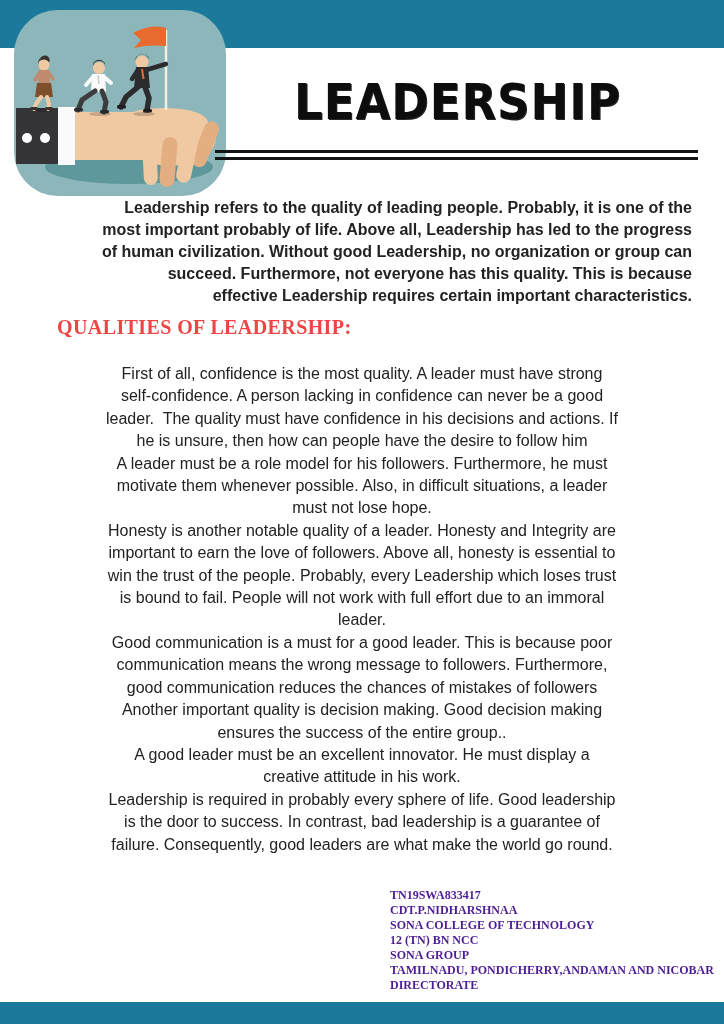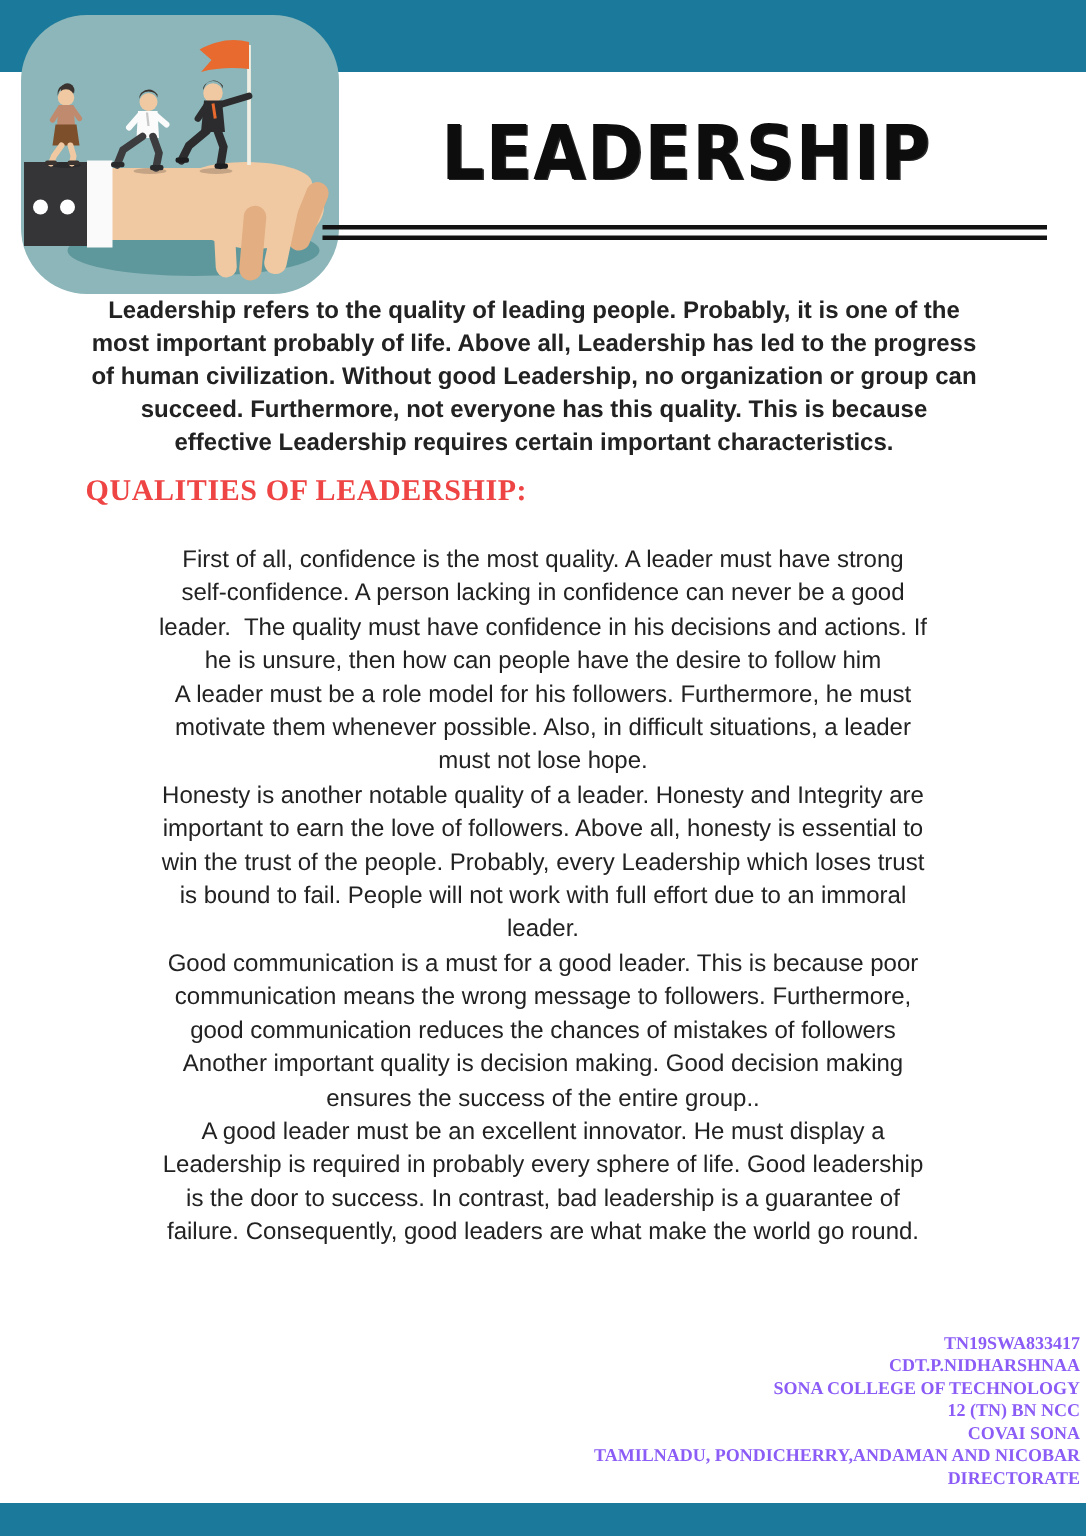--- a/index.html
+++ b/index.html
@@ -16,36 +16,36 @@
     letter-spacing:1px; color:#0d0d0d;
     transform:scaleY(1.12); transform-origin:center top;
     text-shadow:1px 1px 0 #2a2a2a;
     white-space:nowrap;
   }
   .double-rule {
     position:absolute; left:215px; top:150px; width:483px; height:4px;
     border-top:3px solid #131313; border-bottom:3px solid #131313;
   }
   .intro {
-    position:absolute; left:34px; top:197px; width:644px; text-align:center;
+    position:absolute; left:48px; top:197px; width:644px; text-align:right;
     font-weight:bold; font-size:16px; line-height:22px; color:#222222;
   }
   .qual-heading {
     position:absolute; left:57px; top:316px;
     font-family:"Liberation Serif", serif; font-weight:bold; font-size:20px;
     letter-spacing:0.4px; color:#ef4444; white-space:nowrap;
   }
   .body-text {
     position:absolute; left:40px; top:363px; width:644px; text-align:center;
     font-weight:normal; font-size:16px; line-height:22.4px; color:#222222;
   }
   .signature {
-    position:absolute; left:390px; top:888px; width:330px; text-align:right;
+    position:absolute; left:390px; top:888px; width:330px; text-align:left;
     font-family:"Liberation Serif", serif; font-weight:bold; font-size:12px;
-    line-height:15px; color:#8b5cf6;
+    line-height:15px; color:#4c1d95;
   }
   .line { white-space:pre; }
 </style>
 </head>
 <body>
 
 <div class="page">
 
   <div class="banner-top"></div>
 
@@ -150,30 +150,31 @@
       <div class="line">important to earn the love of followers. Above all, honesty is essential to</div>
       <div class="line">win the trust of the people. Probably, every Leadership which loses trust</div>
       <div class="line">is bound to fail. People will not work with full effort due to an immoral</div>
       <div class="line">leader.</div>
       <div class="line">Good communication is a must for a good leader. This is because poor</div>
       <div class="line">communication means the wrong message to followers. Furthermore,</div>
       <div class="line">good communication reduces the chances of mistakes of followers</div>
       <div class="line">Another important quality is decision making. Good decision making</div>
       <div class="line">ensures the success of the entire group..</div>
       <div class="line">A good leader must be an excellent innovator. He must display a</div>
+      <div class="line">creative attitude in his work.</div>
       <div class="line">Leadership is required in probably every sphere of life. Good leadership</div>
       <div class="line">is the door to success. In contrast, bad leadership is a guarantee of</div>
       <div class="line">failure. Consequently, good leaders are what make the world go round.</div>
     </div>
 
   <div class="signature">
       <div class="line">TN19SWA833417</div>
       <div class="line">CDT.P.NIDHARSHNAA</div>
       <div class="line">SONA COLLEGE OF TECHNOLOGY</div>
       <div class="line">12 (TN) BN NCC</div>
-      <div class="line">COVAI SONA</div>
+      <div class="line">SONA GROUP</div>
       <div class="line">TAMILNADU, PONDICHERRY,ANDAMAN AND NICOBAR</div>
       <div class="line">DIRECTORATE</div>
     </div>
 
   <div class="banner-bottom"></div>
 
 </div>
 
 </body></html>

